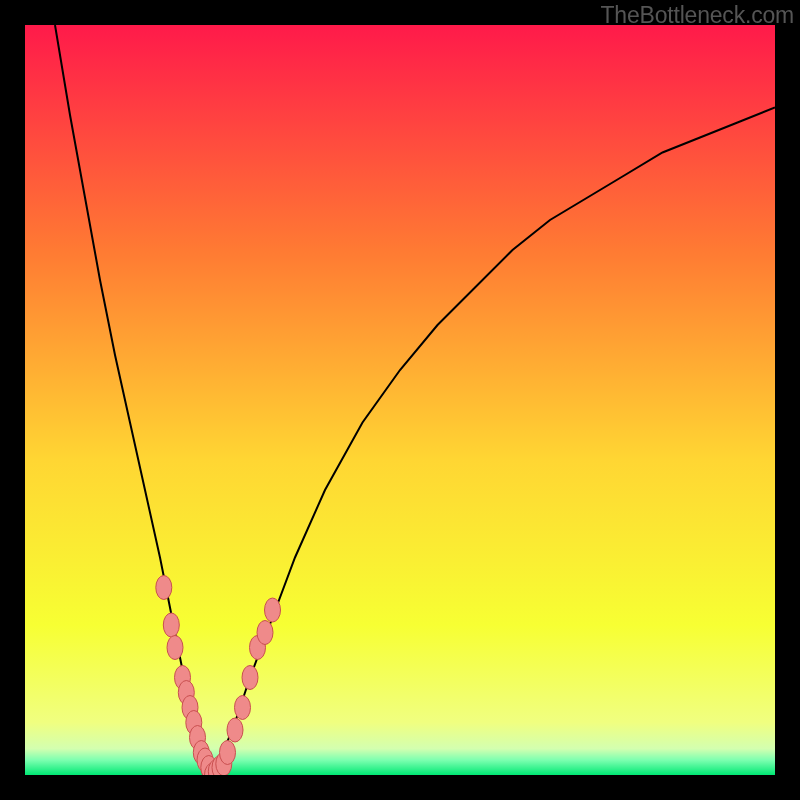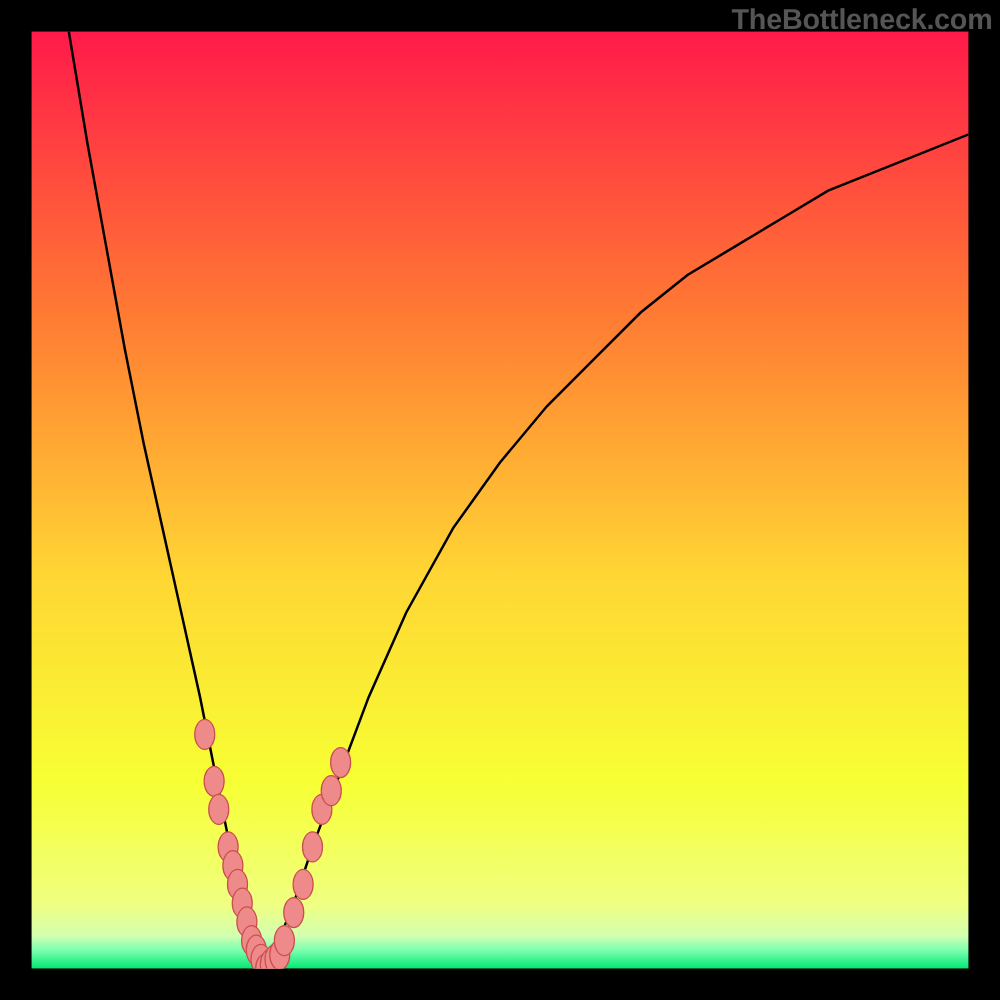--- a/index.html
+++ b/index.html
@@ -25,21 +25,21 @@
     top: 0;
     width: 750px;
     height: 750px;
     overflow: hidden;
   }
   .attribution {
     position: absolute;
     top: 2px;
     right: 6px;
     font-size: 23px;
-    font-weight: 700;
+    font-weight: 400;
     color: #555;
     letter-spacing: -0.2px;
   }
   svg { display: block; }
 </style>
 </head>
 <body>
 
 <div class="attribution">TheBottleneck.com</div>
 

